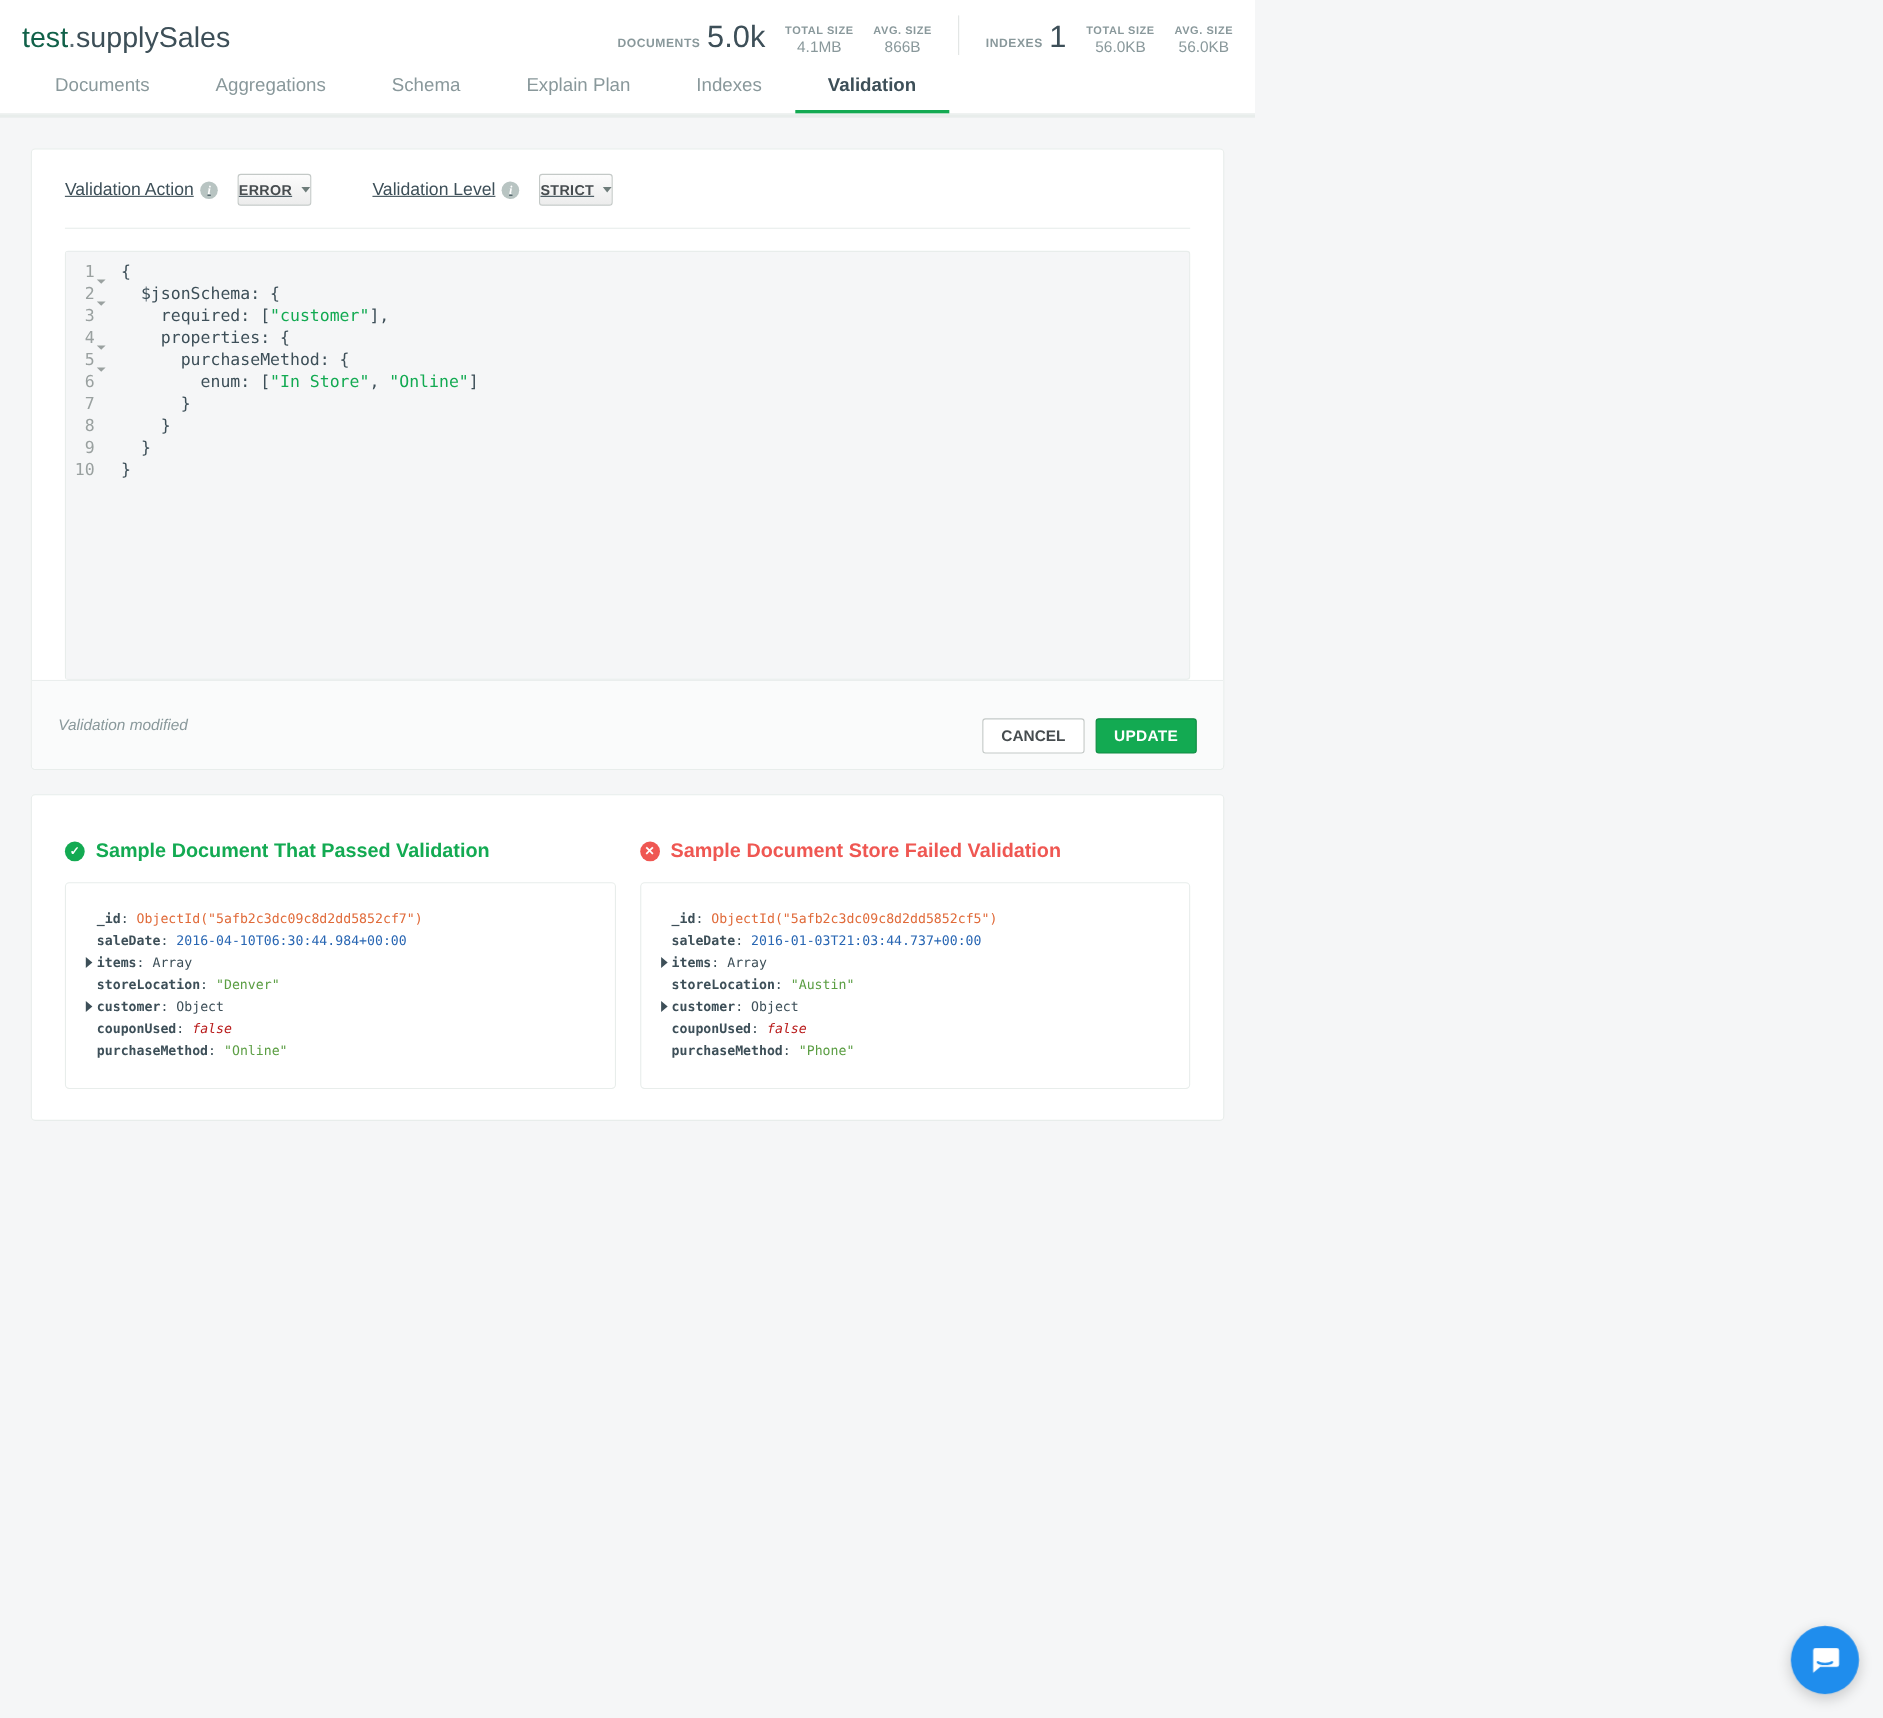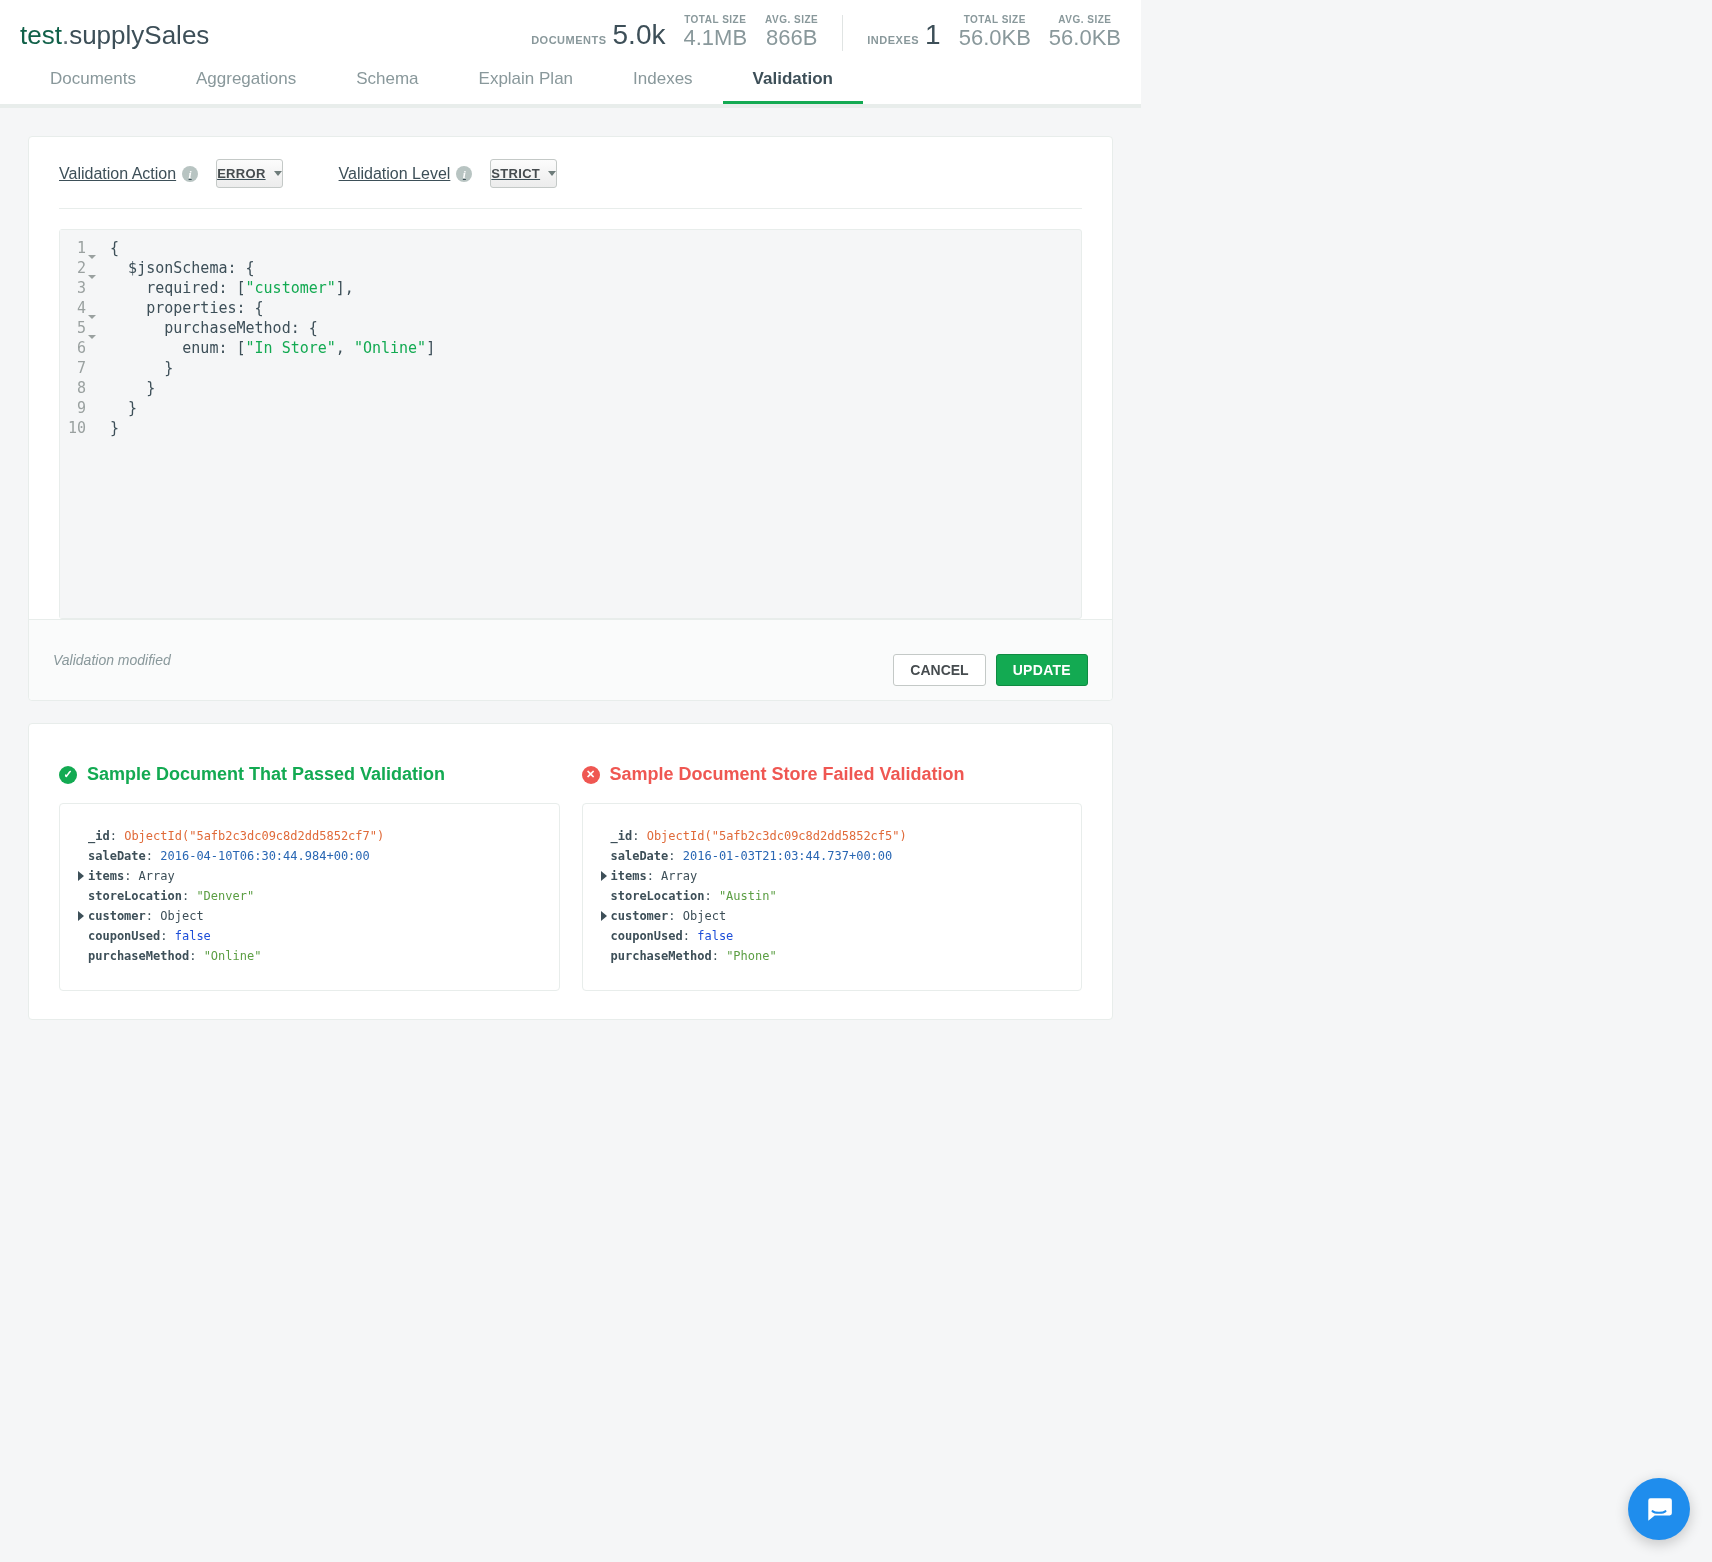--- a/index.html
+++ b/index.html
@@ -6,21 +6,21 @@
 body { font-family: -apple-system, BlinkMacSystemFont, "Segoe UI", Helvetica, Arial, sans-serif; background: #f5f6f7; color: #3d4f58; width: 1141px; }
 .header { background: #fff; border-bottom: 1px solid #e8edeb; }
 .header-top { display: flex; align-items: flex-end; padding: 14px 20px 6px 20px; }
 .ns { font-size: 26px; font-weight: 400; }
 .ns-db { color: #116149; }
 .ns-dot { color: #5d6c74; }
 .ns-coll { color: #3d4f58; }
 .stats { margin-left: auto; display: flex; align-items: flex-end; gap: 18px; }
 .stat-block { text-align: center; }
 .stat-block .lbl { font-size: 10px; font-weight: 700; color: #89989b; letter-spacing: 0.5px; }
-.stat-block .val { font-size: 22px; color: #89989b; font-weight: 400; }
+.stat-block .val { font-size: 14px; color: #89989b; font-weight: 400; }
 .stat-inline { display: flex; align-items: baseline; gap: 6px; }
 .stat-inline .lbl { font-size: 11px; font-weight: 700; color: #89989b; letter-spacing: 0.5px; }
 .stat-inline .big { font-size: 28px; color: #3d4f58; font-weight: 400; }
 .divider-v { width: 1px; height: 36px; background: #e0e4e3; margin: 0 6px; }
 .tabs { display: flex; padding: 0 20px; }
 .tab { padding: 12px 30px 12px 30px; font-size: 17px; color: #89989b; cursor: pointer; border-bottom: 3px solid transparent; }
 .tab.active { color: #3d4f58; font-weight: 600; border-bottom-color: #13aa52; }
 .tabs-underline { height: 3px; background: #e8edeb; position: relative; }
 .content { padding: 28px; }
 .panel { background: #fff; border: 1px solid #e8edeb; border-radius: 4px; }
@@ -56,21 +56,21 @@
 .doc-box { border: 1px solid #e8edeb; border-radius: 4px; padding: 22px 14px 24px; font-family: "SFMono-Regular", Menlo, Consolas, monospace; font-size: 12px; line-height: 20px; }
 .doc-line { display: flex; align-items: center; }
 .doc-indent { width: 14px; display: inline-flex; justify-content: center; }
 .expand-caret { width: 0; height: 0; border-top: 5px solid transparent; border-bottom: 5px solid transparent; border-left: 6px solid #3d4f58; }
 .doc-key { font-weight: 700; color: #3d4f58; }
 .doc-colon { color: #3d4f58; }
 .doc-objid { color: #e06a39; }
 .doc-date { color: #2866b3; }
 .doc-type { color: #3d4f58; }
 .doc-str { color: #5b9e43; }
-.doc-bool { color: #1d4ed8; }
+.doc-bool { color: #b91c1c; font-style: italic; }
 .chat-fab { position: fixed; bottom: 22px; right: 22px; width: 62px; height: 62px; border-radius: 50%; background: #1f8ded; display: flex; align-items: center; justify-content: center; box-shadow: 0 4px 14px rgba(0,0,0,0.2); cursor: pointer; }
 .chat-fab svg { width: 30px; height: 30px; fill: #fff; }
 </style>
 </head>
 <body>
 
 <div class="header">
   <div class="header-top">
     <div class="ns">
       <span class="ns-db">test</span><span class="ns-dot">.</span><span class="ns-coll">supplySales</span>

